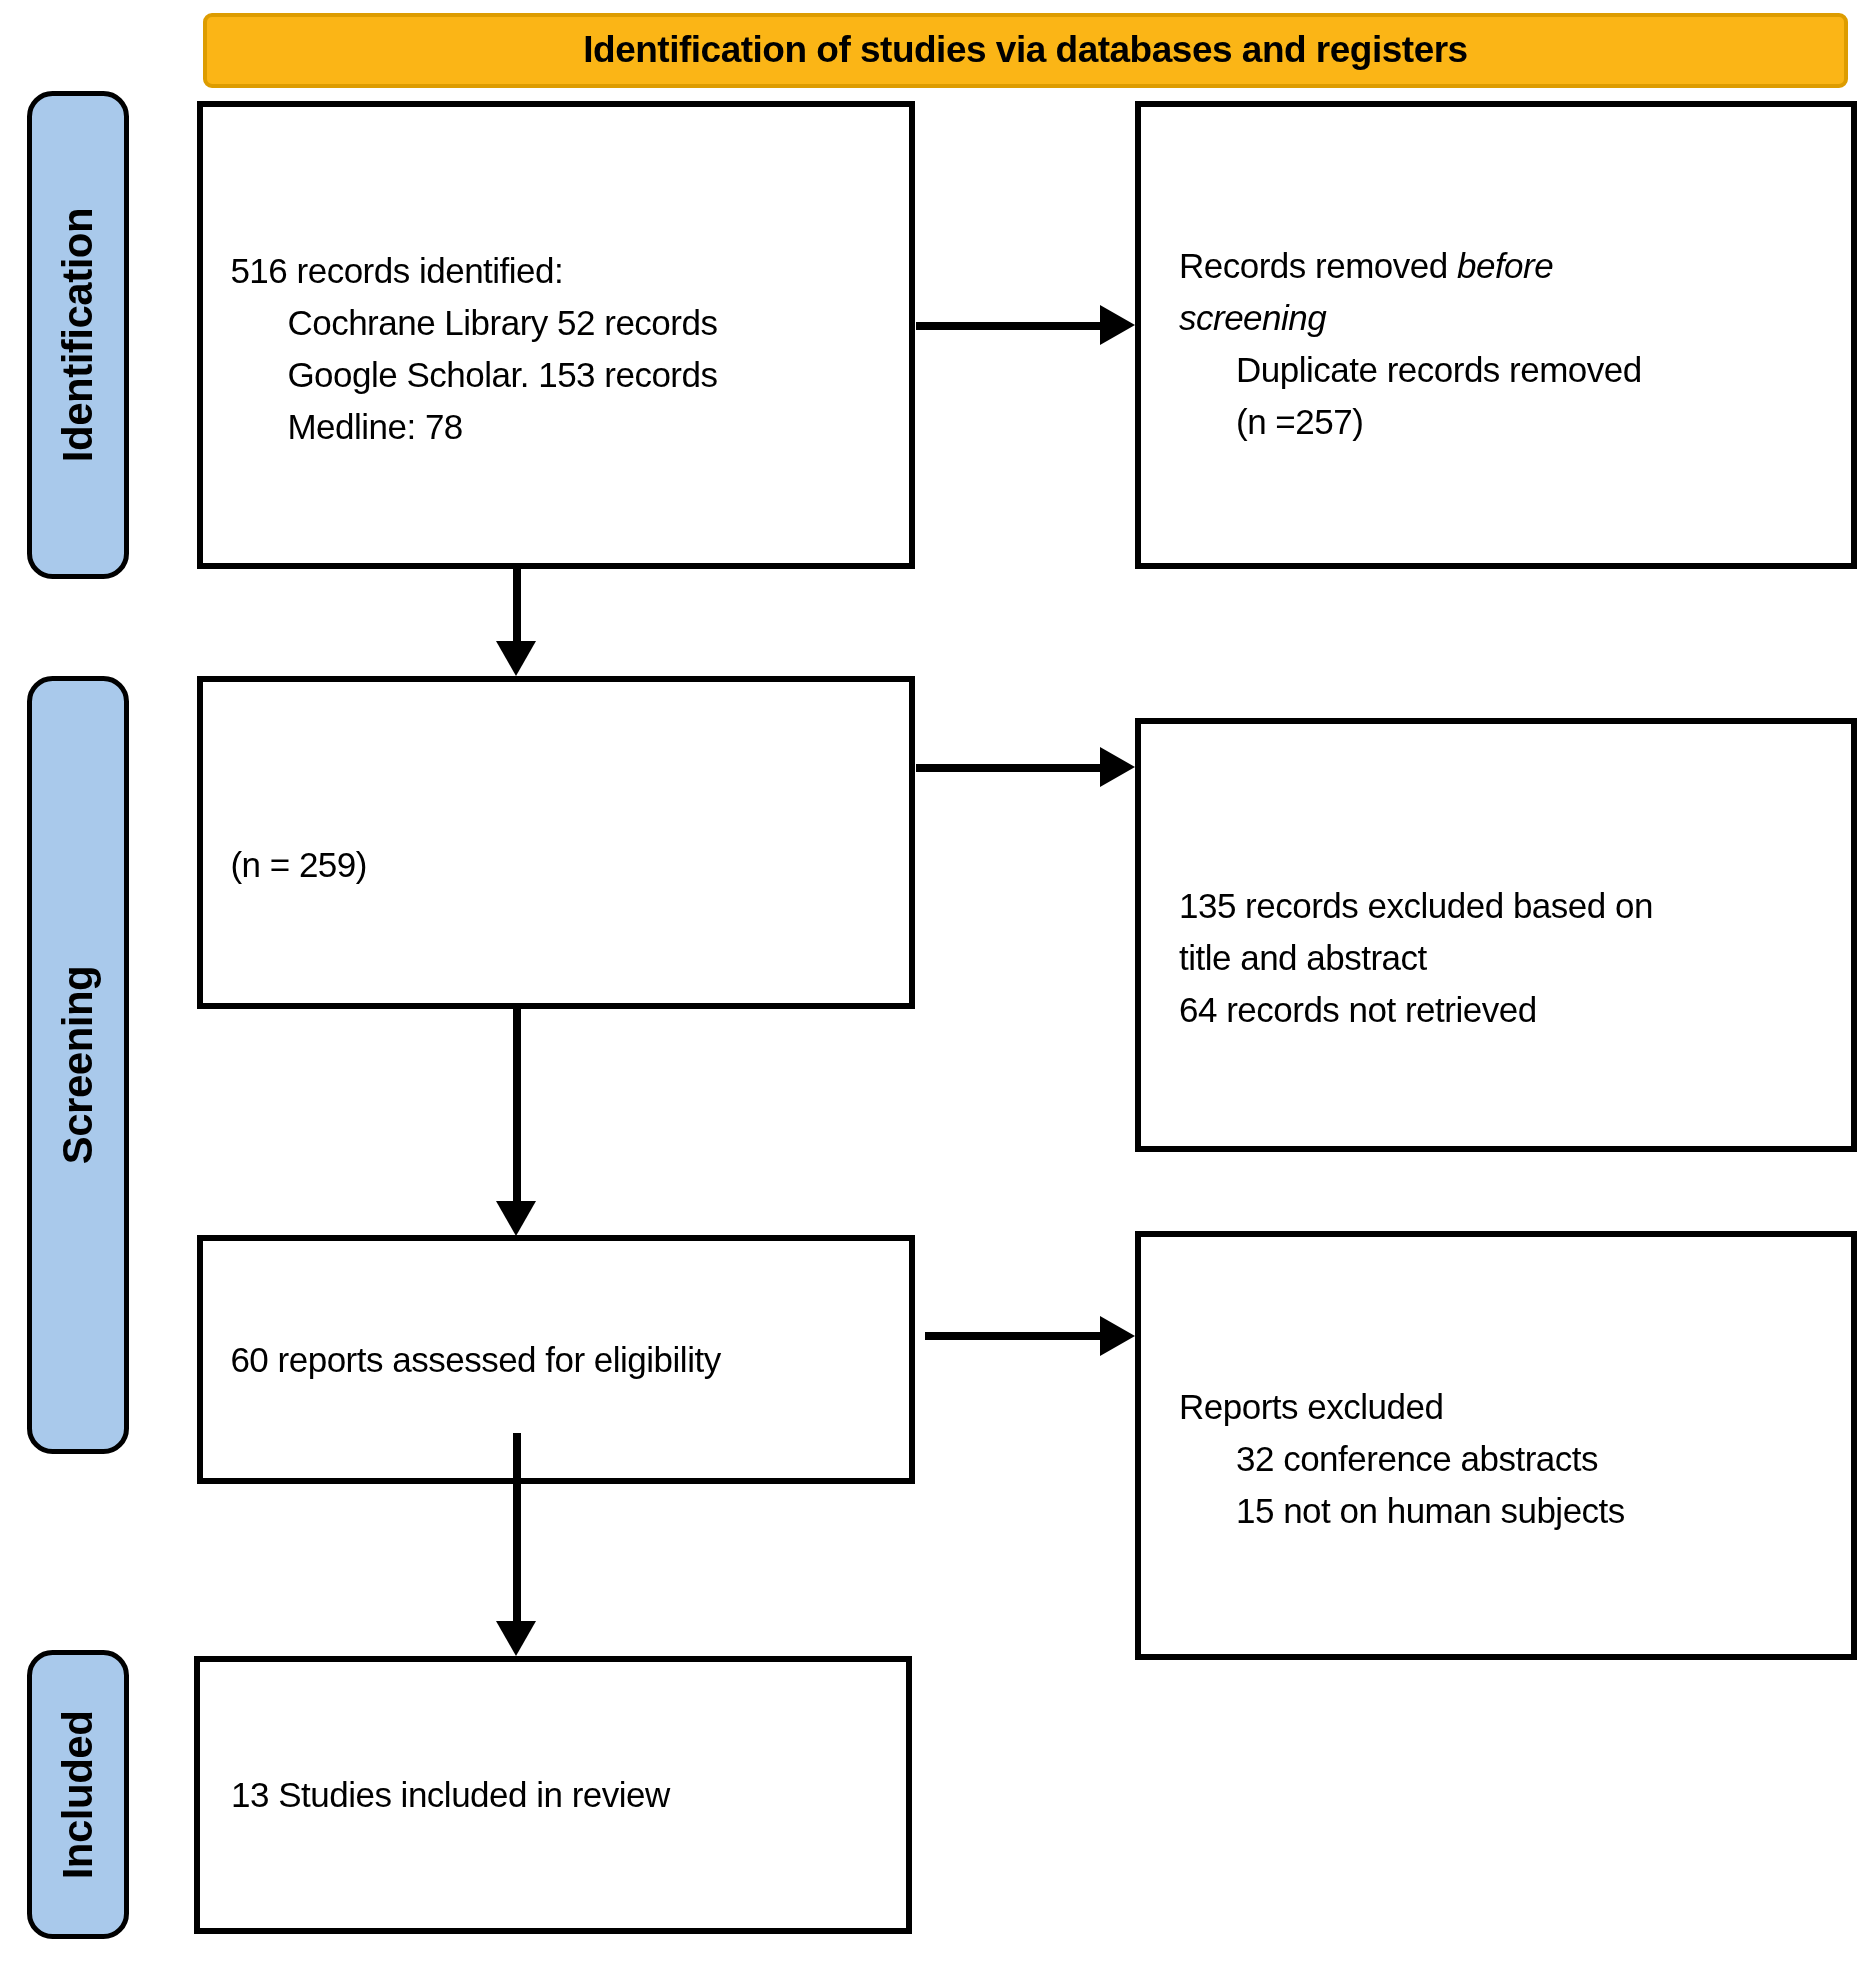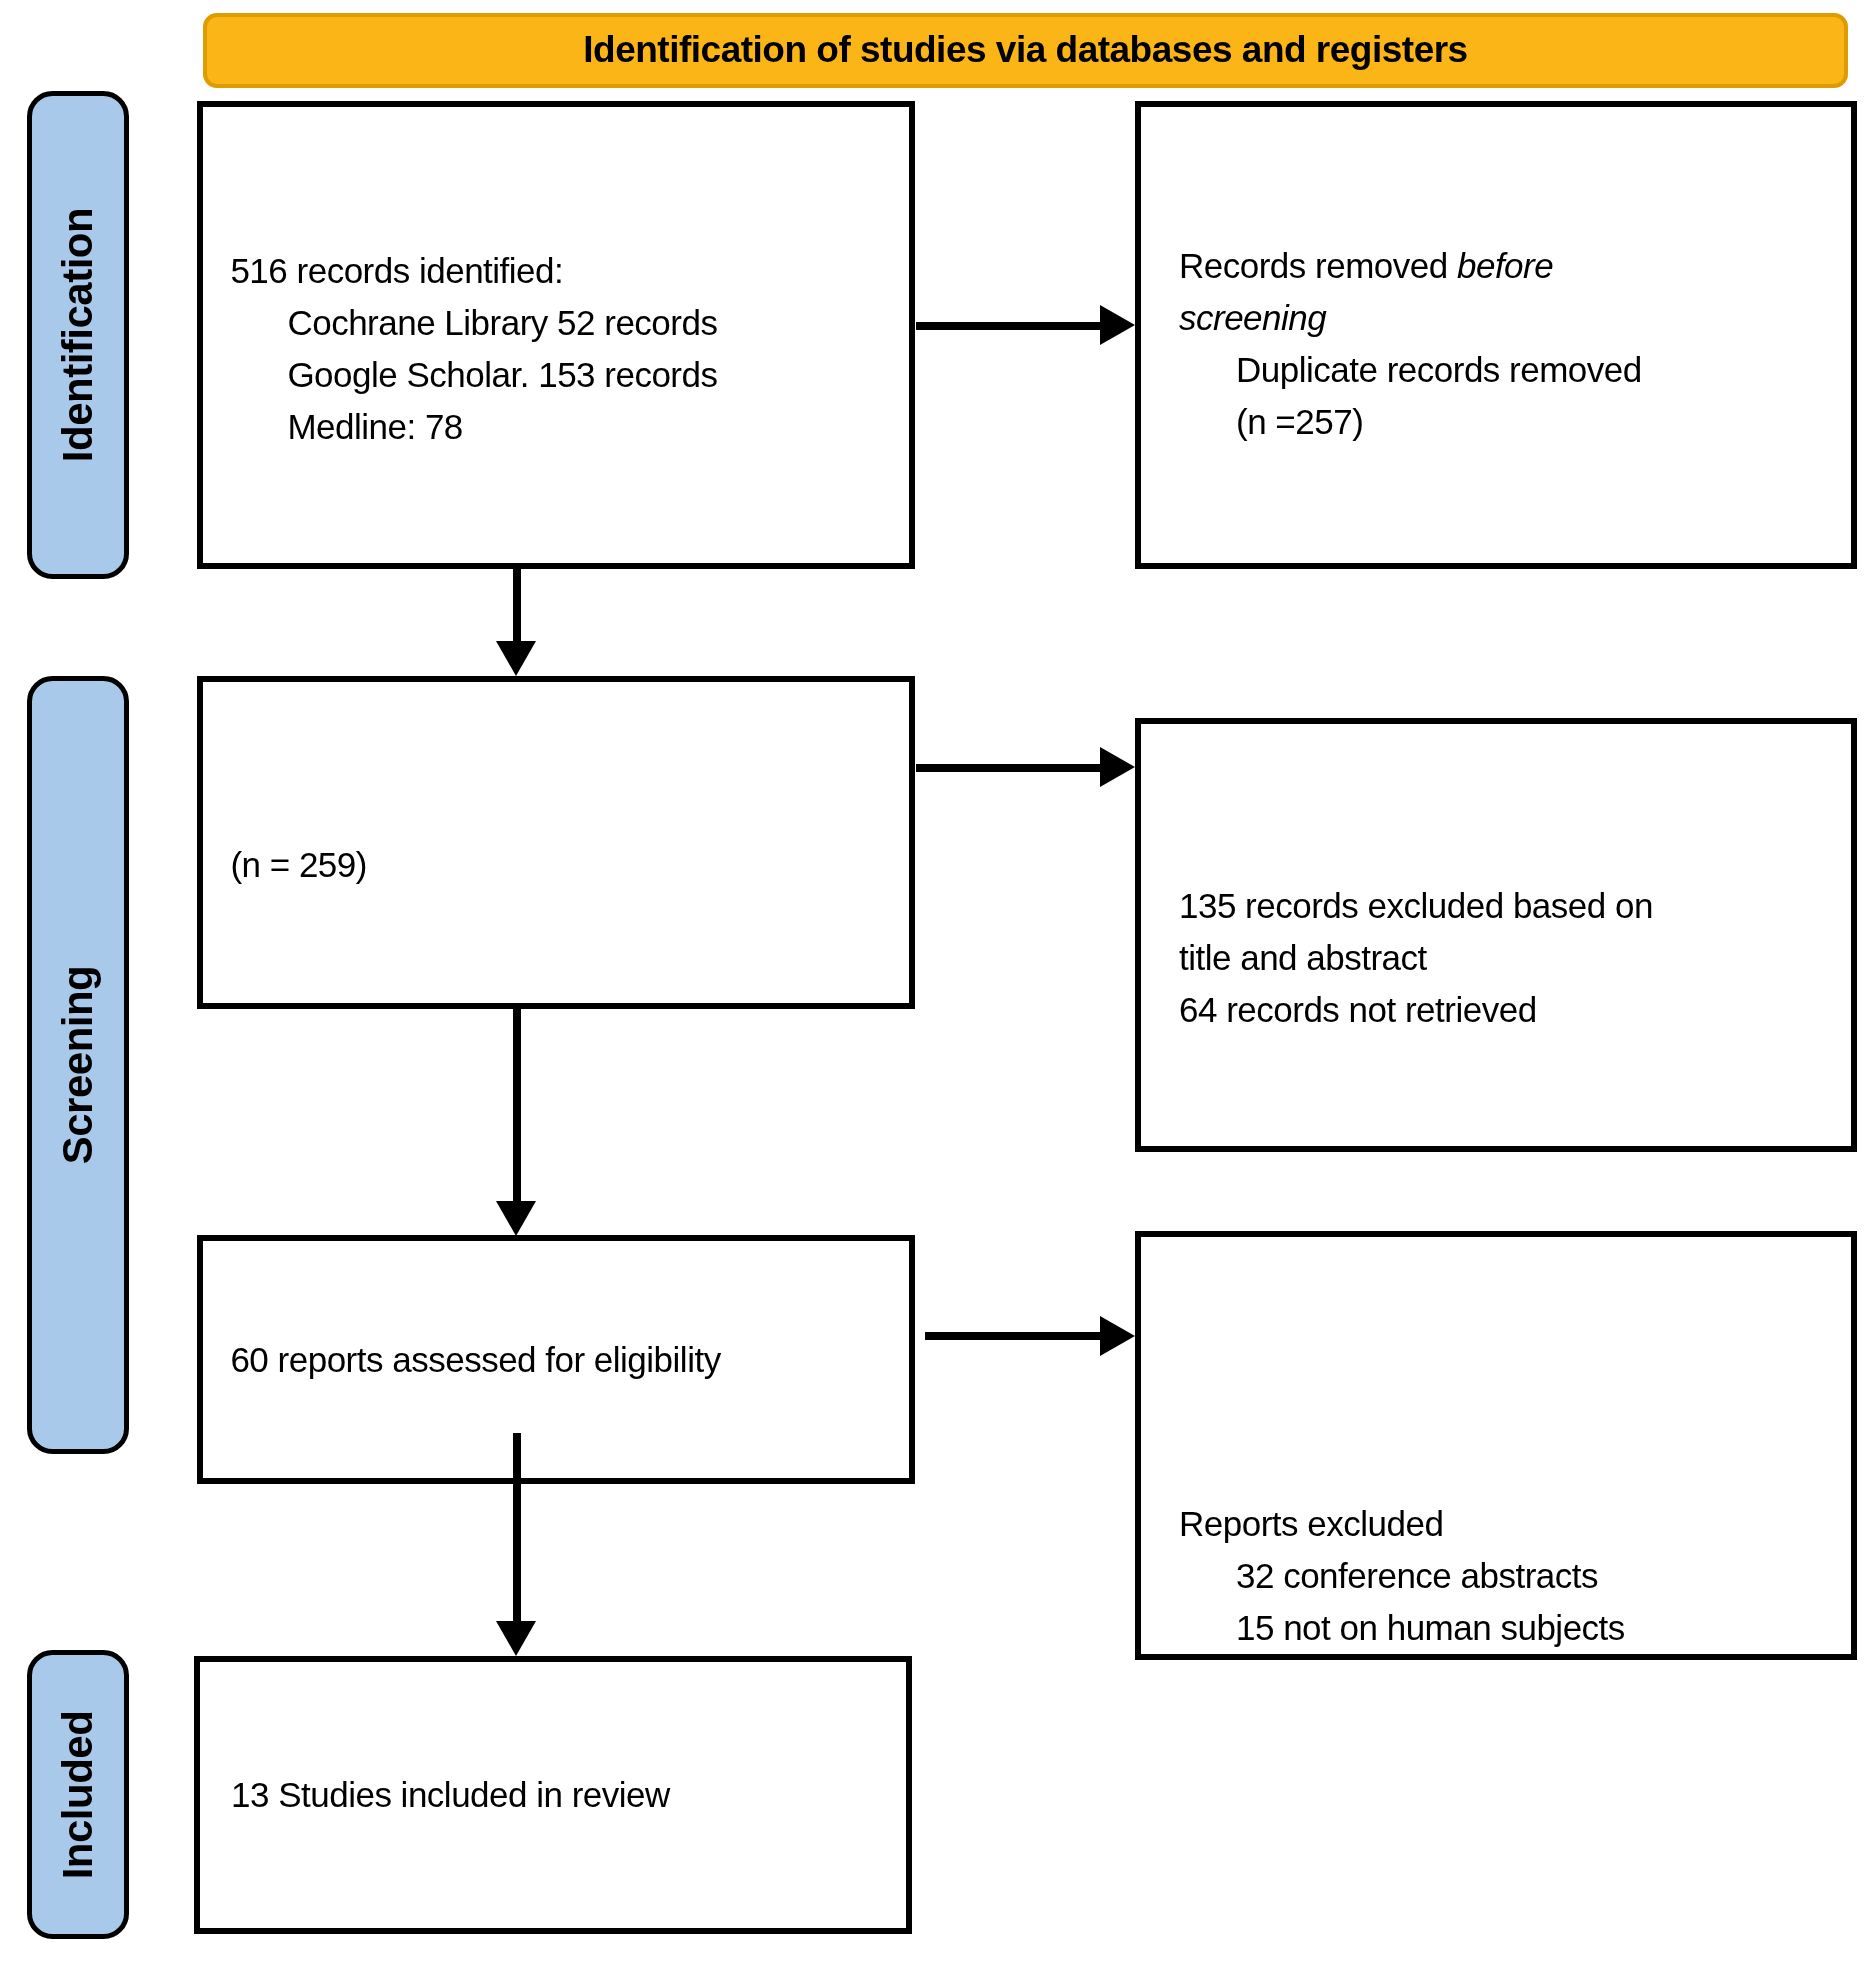--- a/index.html
+++ b/index.html
@@ -18,21 +18,21 @@
   }
 
   
   .banner {
     position: absolute;
     left: 203px; top: 12.8px;
     width: 1645px; height: 75px;
     box-sizing: border-box;
     background: var(--banner-fill, #FBB516);
     border: 4.6px solid var(--banner-border, #DD9C00);
-    border-radius: 14px;
+    border-radius: 9px;
     display: flex; align-items: center; justify-content: center;
     font-size: 37px; font-weight: bold; letter-spacing: -0.5px;
   }
 
   
   .stage {
     position: absolute;
     left: 27.4px; width: 102px;
     box-sizing: border-box;
     background: var(--stage-fill, #A9C9EB);
@@ -60,21 +60,21 @@
     display: flex; flex-direction: column; justify-content: center;
     font-size: 35px; line-height: 52px; letter-spacing: -0.5px;
   }
   .box .ind { padding-left: 57px; }
 
   #box-identified { left: 197px;  top: 101px;  width: 718px; height: 468px; padding: 37px 18.3px 9.1px 27.4px; }
   #box-removed    { left: 1135px; top: 101px;  width: 722px; height: 468px; padding: 18.3px 37px 0 38px; }
   #box-screened   { left: 197px;  top: 676px;  width: 718px; height: 333px; padding: 55px 18.3px 9.1px 27.4px; }
   #box-excluded-screening { left: 1135px; top: 678px; width: 722px; height: 434px; padding: 46px 159px 0 38px; margin-top: 40px; }
   #box-assessed   { left: 197px;  top: 1235px; width: 718px; height: 249px; padding: 0 18.3px 0 27.4px; }
-  #box-excluded-reports { left: 1135px; top: 1231px; width: 722px; height: 429px; padding: 27.4px 37px 0 38px; justify-content: flex-end; }
+  #box-excluded-reports { left: 1135px; top: 1231px; width: 722px; height: 429px; padding: 27.4px 37px 0 38px; }
   #box-included   { left: 194px;  top: 1656px; width: 718px; height: 278px; padding: 0 18.3px 0 31px; }
 
   .lead-wrap { width: 457px; }
   .box p { margin: 0; }
   .italic { font-style: italic; }
 
   
   .shaft-h, .shaft-v, .head-right, .head-down { position: absolute; }
   .shaft-h { height: 8.2px; background: #000000; }
   .shaft-v { width: 8.2px;  background: #000000; }

